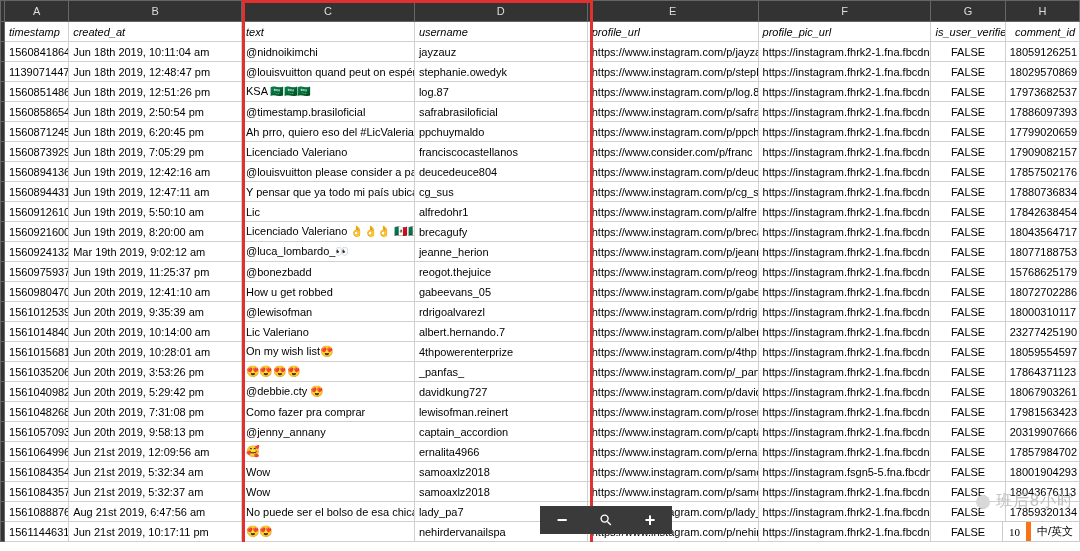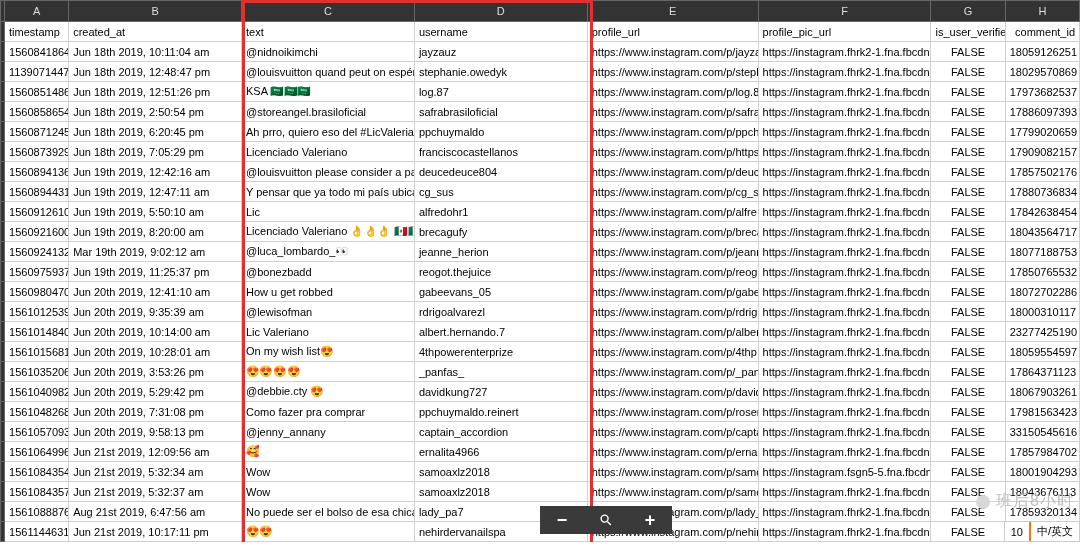--- a/index.html
+++ b/index.html
@@ -1,33 +1,33 @@
 <!DOCTYPE html>
 <html><head>
 <meta charset="utf-8">
 <style>
   html,body{margin:0;padding:0;font-family:Arial,Helvetica,sans-serif;font-size:11px;color:#000;background:#fff;width:1080px;}
   .sheet{border-collapse:collapse;table-layout:fixed;width:100%;}
   .sheet th.colhdr{background:#333;color:#ddd;font-weight:normal;border:1px solid #666;height:18px;text-align:center;font-size:11px;}
   .sheet td{border:1px solid #d0d0d0;height:19px;padding:0 4px;overflow:hidden;white-space:nowrap;text-overflow:clip;font-size:11px;}
   .sheet th.rowhdr{background:#333;color:#ddd;border:1px solid #666;width:4px;}
-  .hdrrow td{font-weight:normal;}
+  .hdrrow td{font-weight:normal;font-style:italic;}
   .colA{width:63px;} .colB{width:170px;} .colC{width:170px;text-align:left;} .colD{width:170px;} .colE{width:168px;} .colF{width:170px;} .colG{width:73px;} .colH{width:73px;}
   .center{text-align:center;}
   .right{text-align:right;}
   .redbox{position:absolute;border:3px solid #e03030;pointer-events:none;}
   .zoombar{position:absolute;display:flex;align-items:center;gap:0;}
   .zoombar .zbtn{width:44px;height:28px;background:#3a3a3a;color:#fff;display:flex;align-items:center;justify-content:center;font-size:18px;font-weight:bold;border:none;}
   .zoombar .zmid{width:44px;height:28px;background:#3a3a3a;color:#fff;display:flex;align-items:center;justify-content:center;}
   .zoombar .zmid svg{width:14px;height:14px;stroke:#fff;stroke-width:2;fill:none;}
   .wm{position:absolute;right:6px;bottom:30px;color:#bfbfbf;font-size:16px;pointer-events:none;letter-spacing:1px;}
   .wm .dot{display:inline-block;width:14px;height:14px;border-radius:50%;background:#d8d8d8;vertical-align:middle;margin-right:6px;}
   .langbar{position:absolute;bottom:0;right:0;display:flex;align-items:center;border:1px solid #ccc;font-size:11px;background:#fff;}
-  .langbar .seg{padding:2px 6px;border-left:2px solid #f97316;}
-  .langbar .seg:first-child{border-left:none;}
+  .langbar .seg{padding:2px 6px;border-left:5px solid #f97316;}
+  .langbar .seg:first-child{border-left:none;font-family:Liberation Serif, serif;}
 </style>
 </head>
 <body>
 
 <div style="position:relative;width:1080px;">
 <table class="sheet">
   <colgroup>
     <col style="width:4px">
         <col class="colA">
         <col class="colB">
@@ -93,21 +93,21 @@
           <td>log.87</td>
           <td>https://www.instagram.com/p/log.8</td>
           <td>https://instagram.fhrk2-1.fna.fbcdn.</td>
           <td class="center">FALSE</td>
           <td class="right">17973682537</td>
         </tr>
         <tr>
           <th class="rowhdr"></th>
           <td class="right">1560858654</td>
           <td>Jun 18th 2019, 2:50:54 pm</td>
-          <td>@storeangel.brasiloficial</td>
+          <td>@timestamp.brasiloficial</td>
           <td>safrabrasiloficial</td>
           <td>https://www.instagram.com/p/safra</td>
           <td>https://instagram.fhrk2-1.fna.fbcdn.</td>
           <td class="center">FALSE</td>
           <td class="right">17886097393</td>
         </tr>
         <tr>
           <th class="rowhdr"></th>
           <td class="right">1560871245</td>
           <td>Jun 18th 2019, 6:20:45 pm</td>
@@ -117,21 +117,21 @@
           <td>https://instagram.fhrk2-1.fna.fbcdn.</td>
           <td class="center">FALSE</td>
           <td class="right">17799020659</td>
         </tr>
         <tr>
           <th class="rowhdr"></th>
           <td class="right">1560873929</td>
           <td>Jun 18th 2019, 7:05:29 pm</td>
           <td>Licenciado Valeriano</td>
           <td>franciscocastellanos</td>
-          <td>https://www.instagram.com/p/https</td>
+          <td>https://www.consider.com/p/franc</td>
           <td>https://instagram.fhrk2-1.fna.fbcdn.</td>
           <td class="center">FALSE</td>
           <td class="right">17909082157</td>
         </tr>
         <tr>
           <th class="rowhdr"></th>
           <td class="right">1560894136</td>
           <td>Jun 19th 2019, 12:42:16 am</td>
           <td>@louisvuitton please consider a par</td>
           <td>deucedeuce804</td>
@@ -186,21 +186,21 @@
         </tr>
         <tr>
           <th class="rowhdr"></th>
           <td class="right">1560975937</td>
           <td>Jun 19th 2019, 11:25:37 pm</td>
           <td>@bonezbadd</td>
           <td>reogot.thejuice</td>
           <td>https://www.instagram.com/p/reogo</td>
           <td>https://instagram.fhrk2-1.fna.fbcdn.</td>
           <td class="center">FALSE</td>
-          <td class="right">17850765532</td>
+          <td class="right">15768625179</td>
         </tr>
         <tr>
           <th class="rowhdr"></th>
           <td class="right">1560980470</td>
           <td>Jun 20th 2019, 12:41:10 am</td>
           <td>How u get robbed</td>
           <td>gabeevans_05</td>
           <td>https://www.instagram.com/p/gabe</td>
           <td>https://instagram.fhrk2-1.fna.fbcdn.</td>
           <td class="center">FALSE</td>
@@ -259,36 +259,36 @@
           <td>https://www.instagram.com/p/david</td>
           <td>https://instagram.fhrk2-1.fna.fbcdn.</td>
           <td class="center">FALSE</td>
           <td class="right">18067903261</td>
         </tr>
         <tr>
           <th class="rowhdr"></th>
           <td class="right">1561048268</td>
           <td>Jun 20th 2019, 7:31:08 pm</td>
           <td>Como fazer pra comprar</td>
-          <td>ppchuymaldo.reinert</td>
+          <td>lewisofman.reinert</td>
           <td>https://www.instagram.com/p/roser</td>
           <td>https://instagram.fhrk2-1.fna.fbcdn.</td>
           <td class="center">FALSE</td>
           <td class="right">17981563423</td>
         </tr>
         <tr>
           <th class="rowhdr"></th>
           <td class="right">1561057093</td>
           <td>Jun 20th 2019, 9:58:13 pm</td>
           <td>@jenny_annany</td>
           <td>captain_accordion</td>
           <td>https://www.instagram.com/p/capta</td>
           <td>https://instagram.fhrk2-1.fna.fbcdn.</td>
           <td class="center">FALSE</td>
-          <td class="right">33150545616</td>
+          <td class="right">20319907666</td>
         </tr>
         <tr>
           <th class="rowhdr"></th>
           <td class="right">1561064996</td>
           <td>Jun 21st 2019, 12:09:56 am</td>
           <td>🥰</td>
           <td>ernalita4966</td>
           <td>https://www.instagram.com/p/erna</td>
           <td>https://instagram.fhrk2-1.fna.fbcdn.</td>
           <td class="center">FALSE</td>

